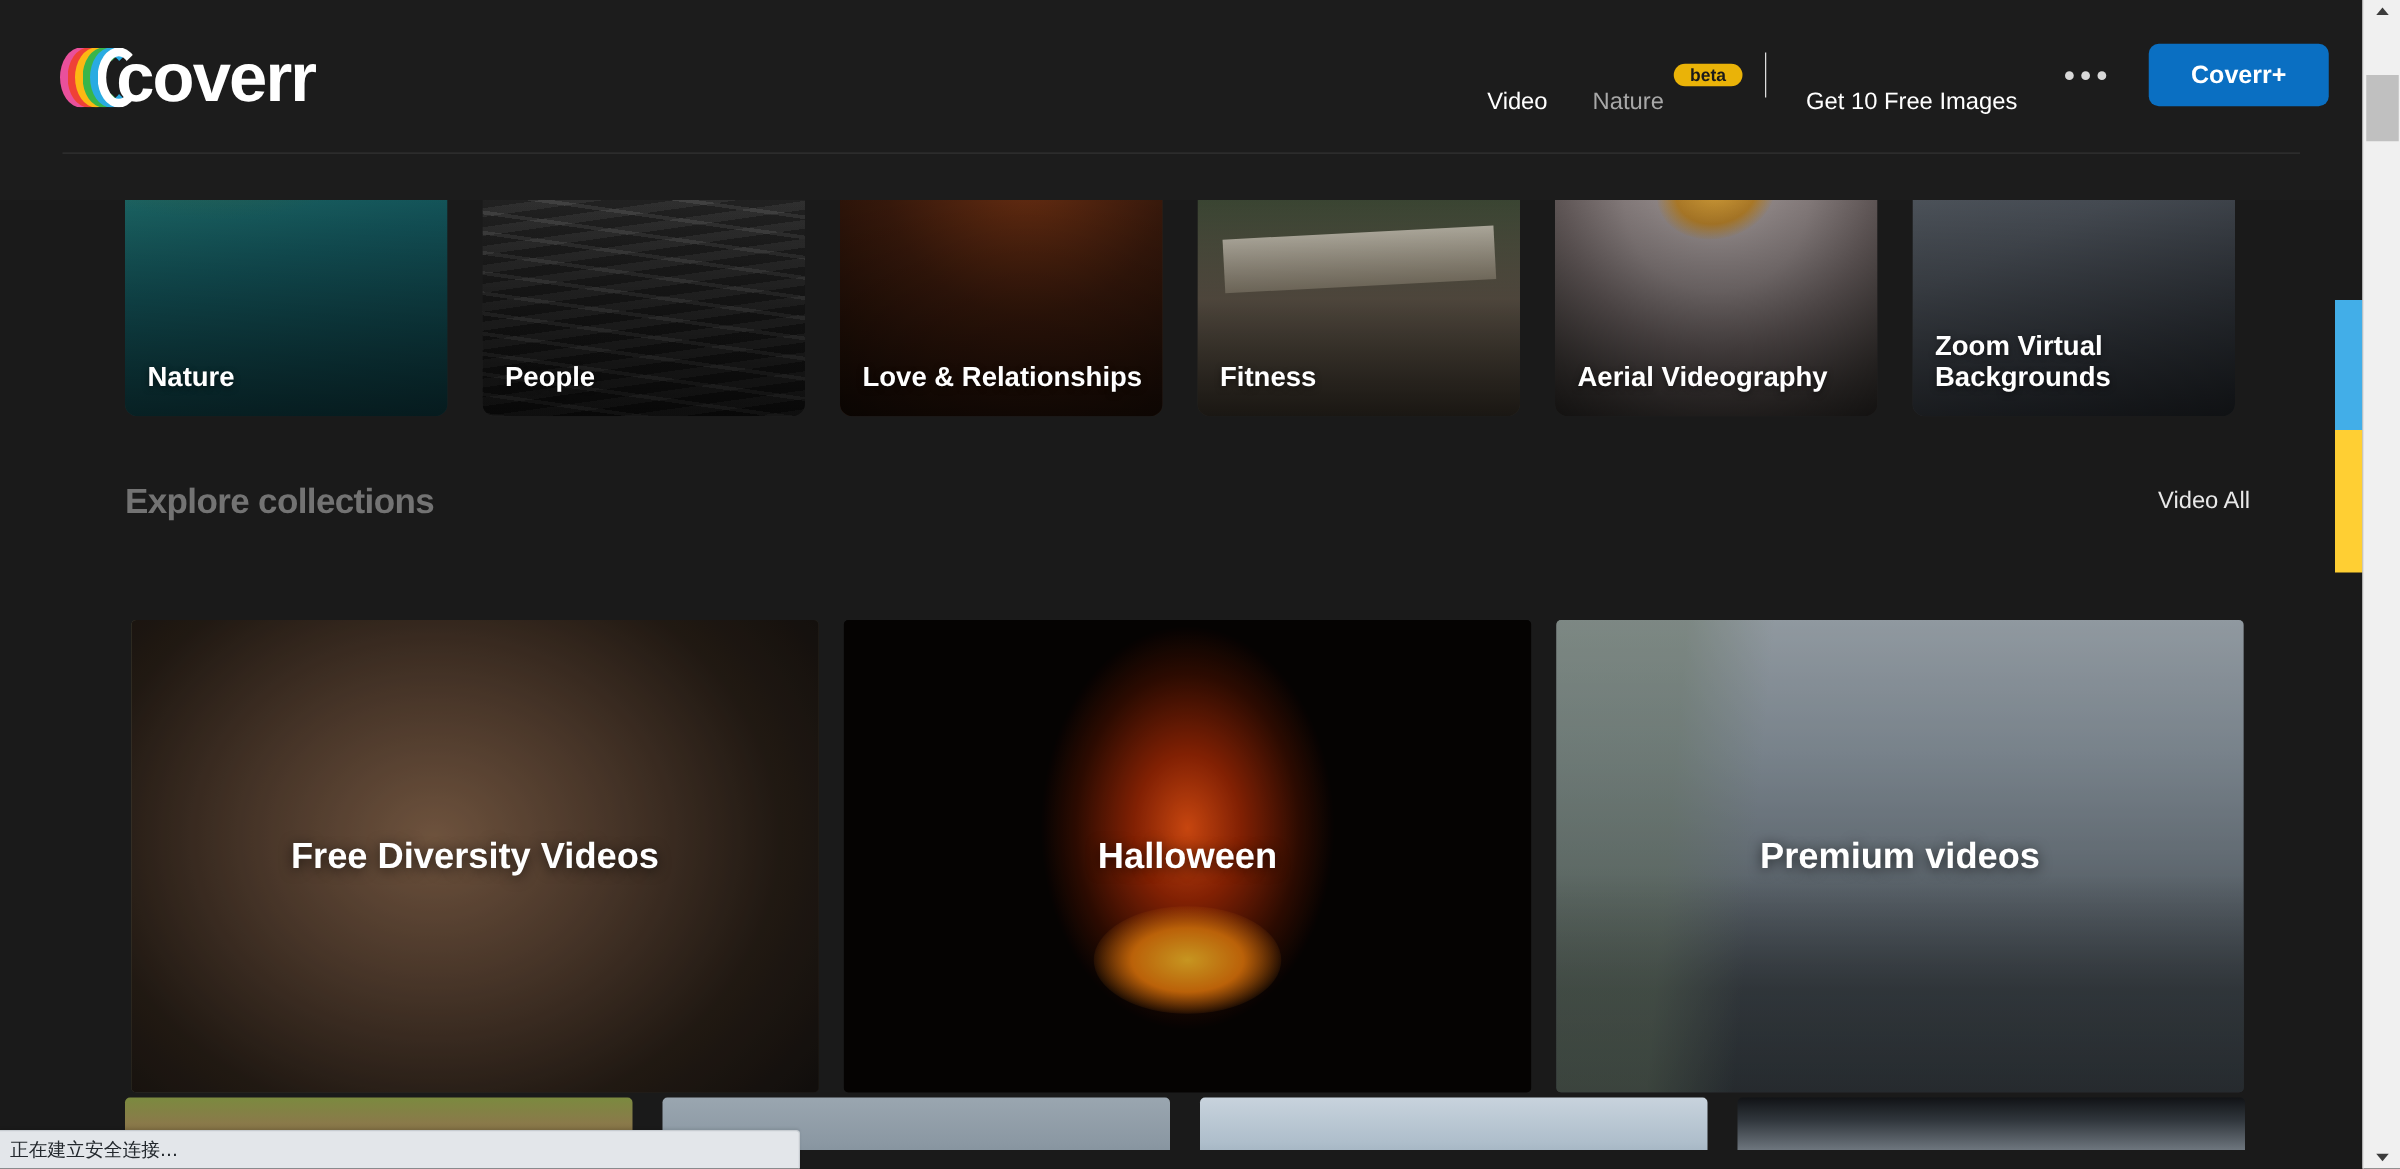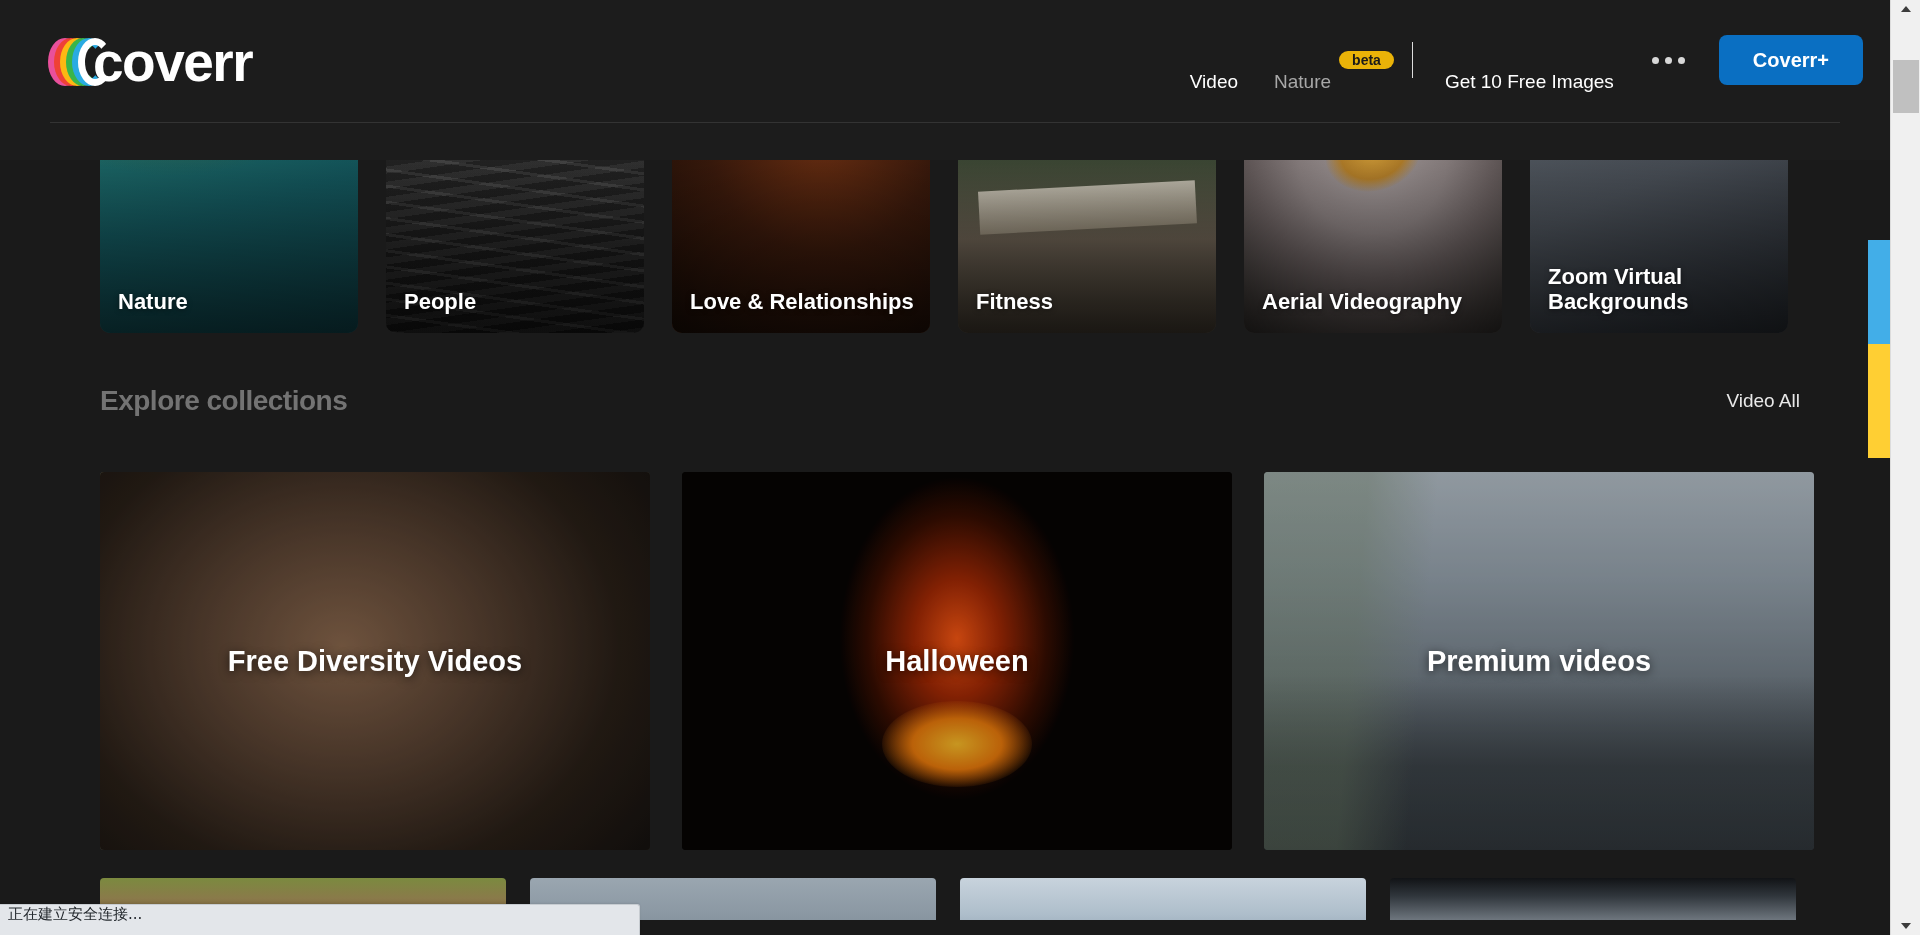--- a/index.html
+++ b/index.html
@@ -153,23 +153,23 @@
 
   
   .section-head {
     position: absolute; top: 385px; left: 100px; width: 1700px;
     display: flex; align-items: center; justify-content: space-between;
   }
   .section-title { color: #737373; font-size: 28px; font-weight: 700; letter-spacing: -.5px; }
   .view-all { color: #e8e8e8; font-size: 19px; cursor: pointer; }
 
   .coll-row {
-    position: absolute; top: 472px; left: 100px;
+    position: absolute; top: 496px; left: 100px;
     width: 1700px; height: 378px;
-    display: flex; gap: 32px;
+    display: flex; gap: 20px; justify-content: center;
   }
   .coll-card {
     position: relative; width: 550px; height: 378px;
     border-radius: 4px; overflow: hidden; cursor: pointer; flex: none;
   }
   .coll-card .shade { position: absolute; inset: 0; background: rgba(0,0,0,.22); }
   .coll-title {
     position: absolute; inset: 0; display: flex; align-items: center; justify-content: center;
     color: #fff; font-size: 29px; font-weight: 600; text-shadow: 0 2px 10px rgba(0,0,0,.65);
     text-align: center; padding: 0 20px;
@@ -200,21 +200,21 @@
   .im-b4 { background: linear-gradient(180deg,#111316 0%, #30363c 30%, #6e767e 70%, #2a2f34 100%); }
 
   
   .status-bar {
     position: absolute; left: 0; bottom: 0;
     width: 640px; height: 31px;
     background: #e3e6ea;
     border-top: 1px solid #c7ccd1;
     border-right: 1px solid #c7ccd1;
     border-top-right-radius: 3px;
-    display: flex; align-items: flex-start;
+    display: flex; align-items: center;
     padding-left: 8px;
     z-index: 60;
     box-shadow: 0 -1px 2px rgba(0,0,0,.08);
   }
   .status-text { color: #23282d; font-size: 15px; font-family: "DejaVu Sans", sans-serif; }
 
   
   .edge-bars { position: absolute; right: 30px; top: 240px; width: 22px; height: 218px; z-index: 50; }
   .edge-bar { width: 100%; }
   .edge-blue { height: 104px; background: #42aee8; }

